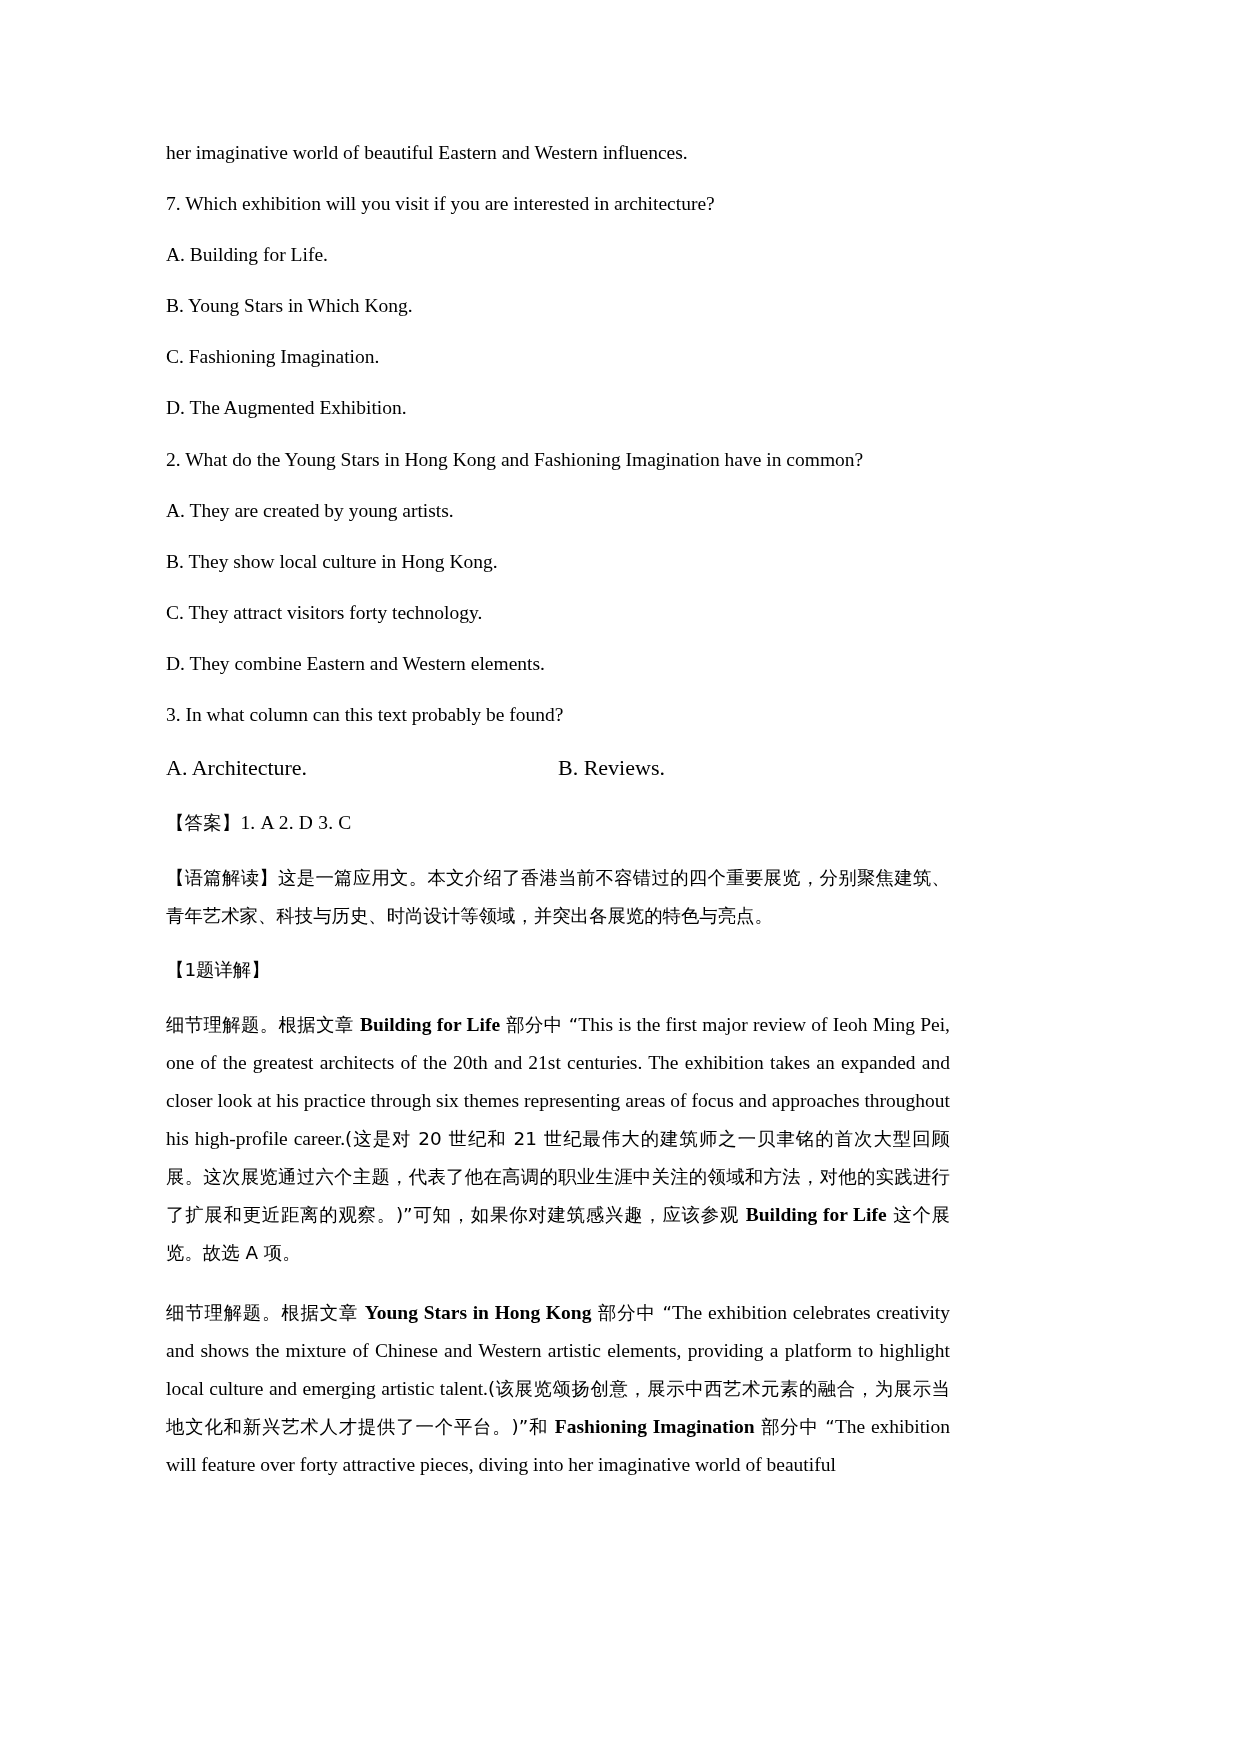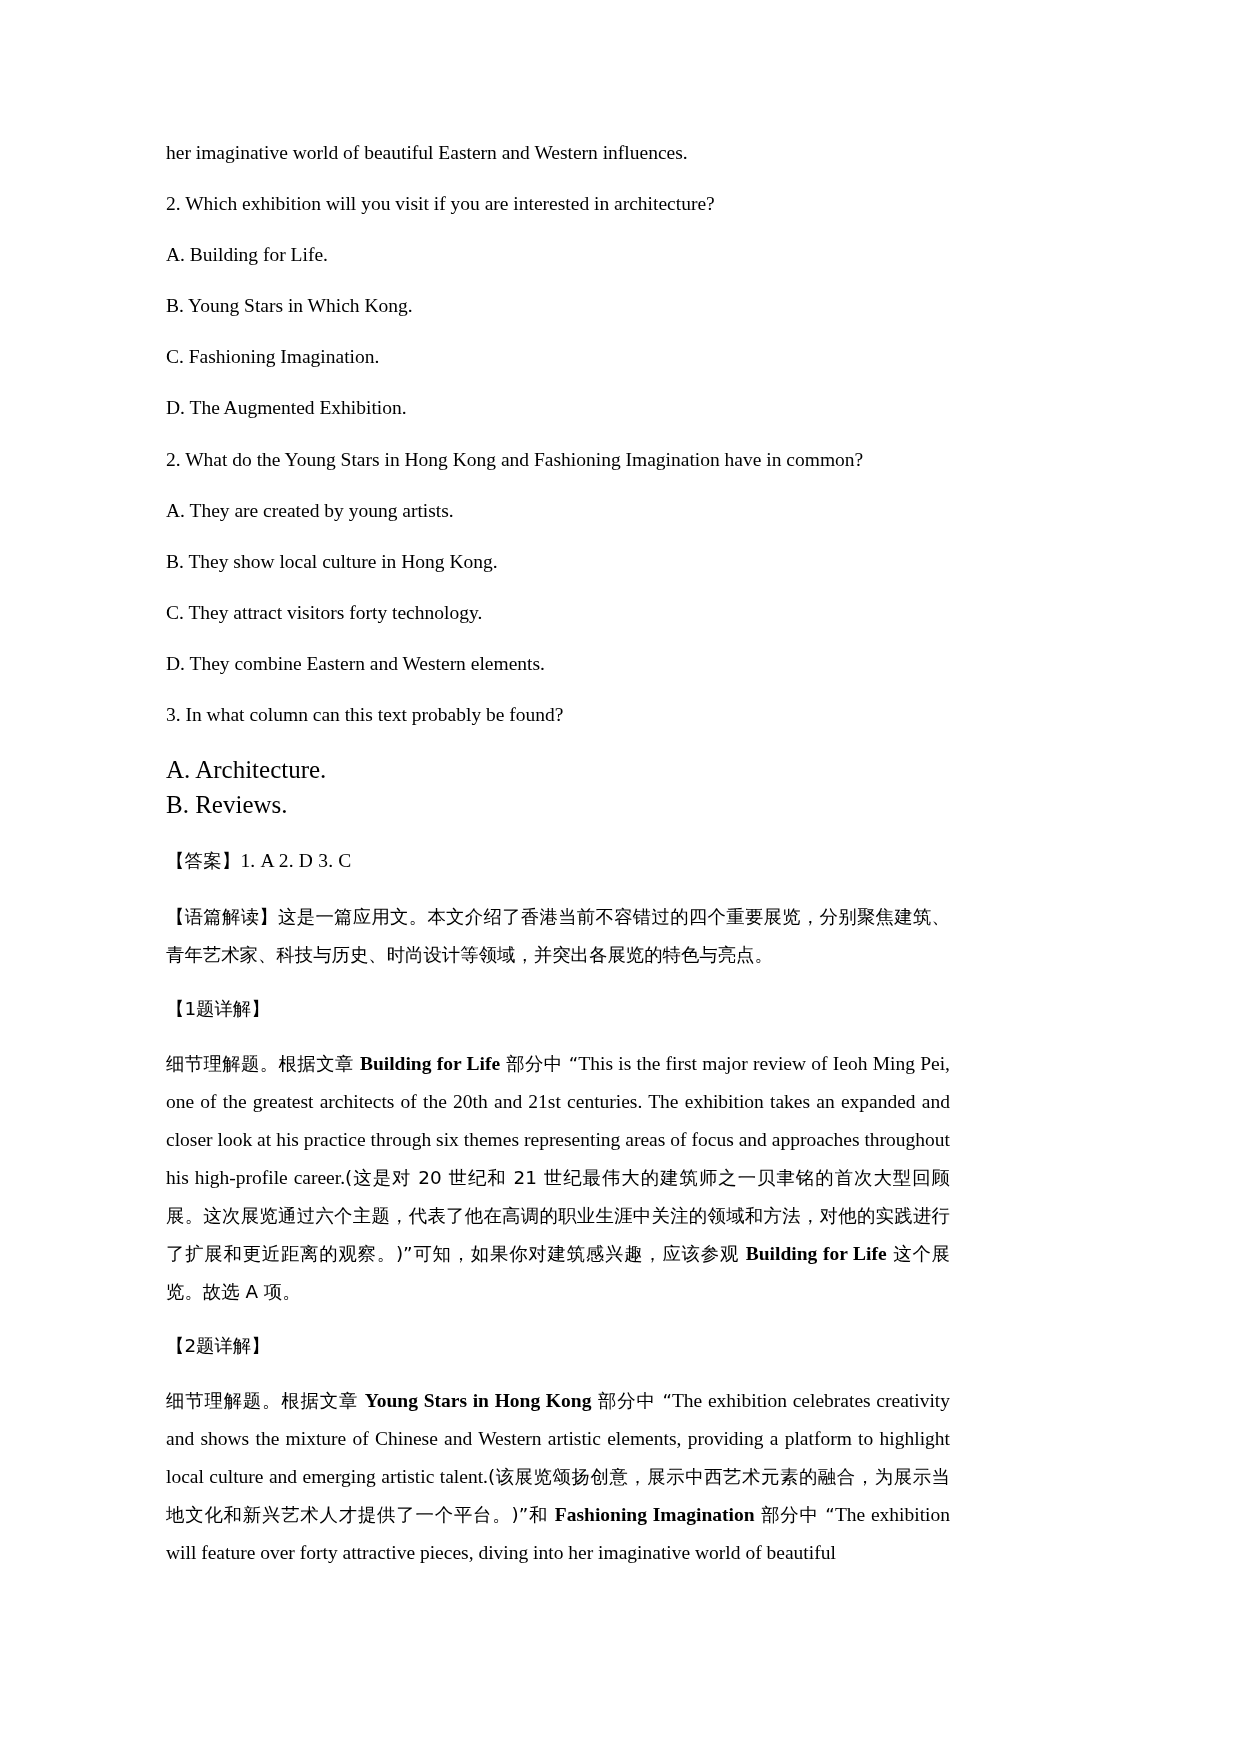--- a/index.html
+++ b/index.html
@@ -53,44 +53,43 @@
   }
   p.answer-key {
     margin: 0 0 22px 0;
     font-size: 19.5px;
     line-height: 1.5;
     letter-spacing: 0.2px;
   }
   .choice-row {
     display: flex;
     margin: 0 0 24.2px 0;
-    font-size: 25px;
+    font-size: 22px;
     line-height: 1.38;
-    flex-direction: column;
   }
   .choice-col {
     width: 50%;
     white-space: nowrap;
   }
   .b { font-weight: bold; }
   .cjk {
     font-family: "DejaVu Sans", "Liberation Sans", sans-serif;
     font-size: 18.4px;
     margin-top: 44px;
   }
 </style>
 </head>
 <body>
 
 <div class="page">
   <div class="doc-body">
 
     <p class="line">her imaginative world of beautiful Eastern and Western influences.</p>
 
-    <p class="line">2. Which exhibition will you visit if you are interested in architecture?</p>
+    <p class="line">7. Which exhibition will you visit if you are interested in architecture?</p>
     <p class="line">A. Building for Life.</p>
     <p class="line">B. Young Stars in Which Kong.</p>
     <p class="line">C. Fashioning Imagination.</p>
     <p class="line">D. The Augmented Exhibition.</p>
 
     <p class="line">2. What do the Young Stars in Hong Kong and Fashioning Imagination have in common?</p>
     <p class="line">A. They are created by young artists.</p>
     <p class="line">B. They show local culture in Hong Kong.</p>
     <p class="line">C. They attract visitors forty technology.</p>
     <p class="line">D. They combine Eastern and Western elements.</p>
@@ -102,18 +101,17 @@
     </div>
 
     <p class="answer-key"><span class="cjk">【答案】</span><span>1. A   2. D   3. C</span></p>
 
     <p class="para-cn"><span class="cjk">【语篇解读】</span><span class="cjk">这是一篇应用文。本文介绍了香港当前不容错过的四个重要展览，分别聚焦建筑、青年艺术家、科技与历史、时尚设计等领域，并突出各展览的特色与亮点。</span></p>
 
     <p class="heading-cn"><span class="cjk">【1题详解】</span></p>
 
     <p class="para"><span class="cjk">细节理解题。根据文章 </span><span class="b">Building for Life</span><span class="cjk"> 部分中 “</span><span>This is the first major review of Ieoh Ming Pei, one of the greatest architects of the 20th and 21st centuries. The exhibition takes an expanded and closer look at his practice through six themes representing areas of focus and approaches throughout his high-profile career.</span><span class="cjk">(这是对 20 世纪和 21 世纪最伟大的建筑师之一贝聿铭的首次大型回顾展。这次展览通过六个主题，代表了他在高调的职业生涯中关注的领域和方法，对他的实践进行了扩展和更近距离的观察。)</span><span class="cjk">”可知，如果你对建筑感兴趣，应该参观 </span><span class="b">Building for Life</span><span class="cjk"> 这个展览。故选 A 项。</span></p>
 
-    <p class="heading-cn"><span class="cjk">【2题详解】</span></p>
 
     <p class="para"><span class="cjk">细节理解题。根据文章 </span><span class="b">Young Stars in Hong Kong</span><span class="cjk"> 部分中 “</span><span>The exhibition celebrates creativity and shows the mixture of Chinese and Western artistic elements, providing a platform to highlight local culture and emerging artistic talent.</span><span class="cjk">(该展览颂扬创意，展示中西艺术元素的融合，为展示当地文化和新兴艺术人才提供了一个平台。)</span><span class="cjk">”和 </span><span class="b">Fashioning Imagination</span><span class="cjk"> 部分中 “</span><span>The exhibition will feature over forty attractive pieces, diving into her imaginative world of beautiful</span></p>
 
   </div>
 </div>
 
 </body></html>

